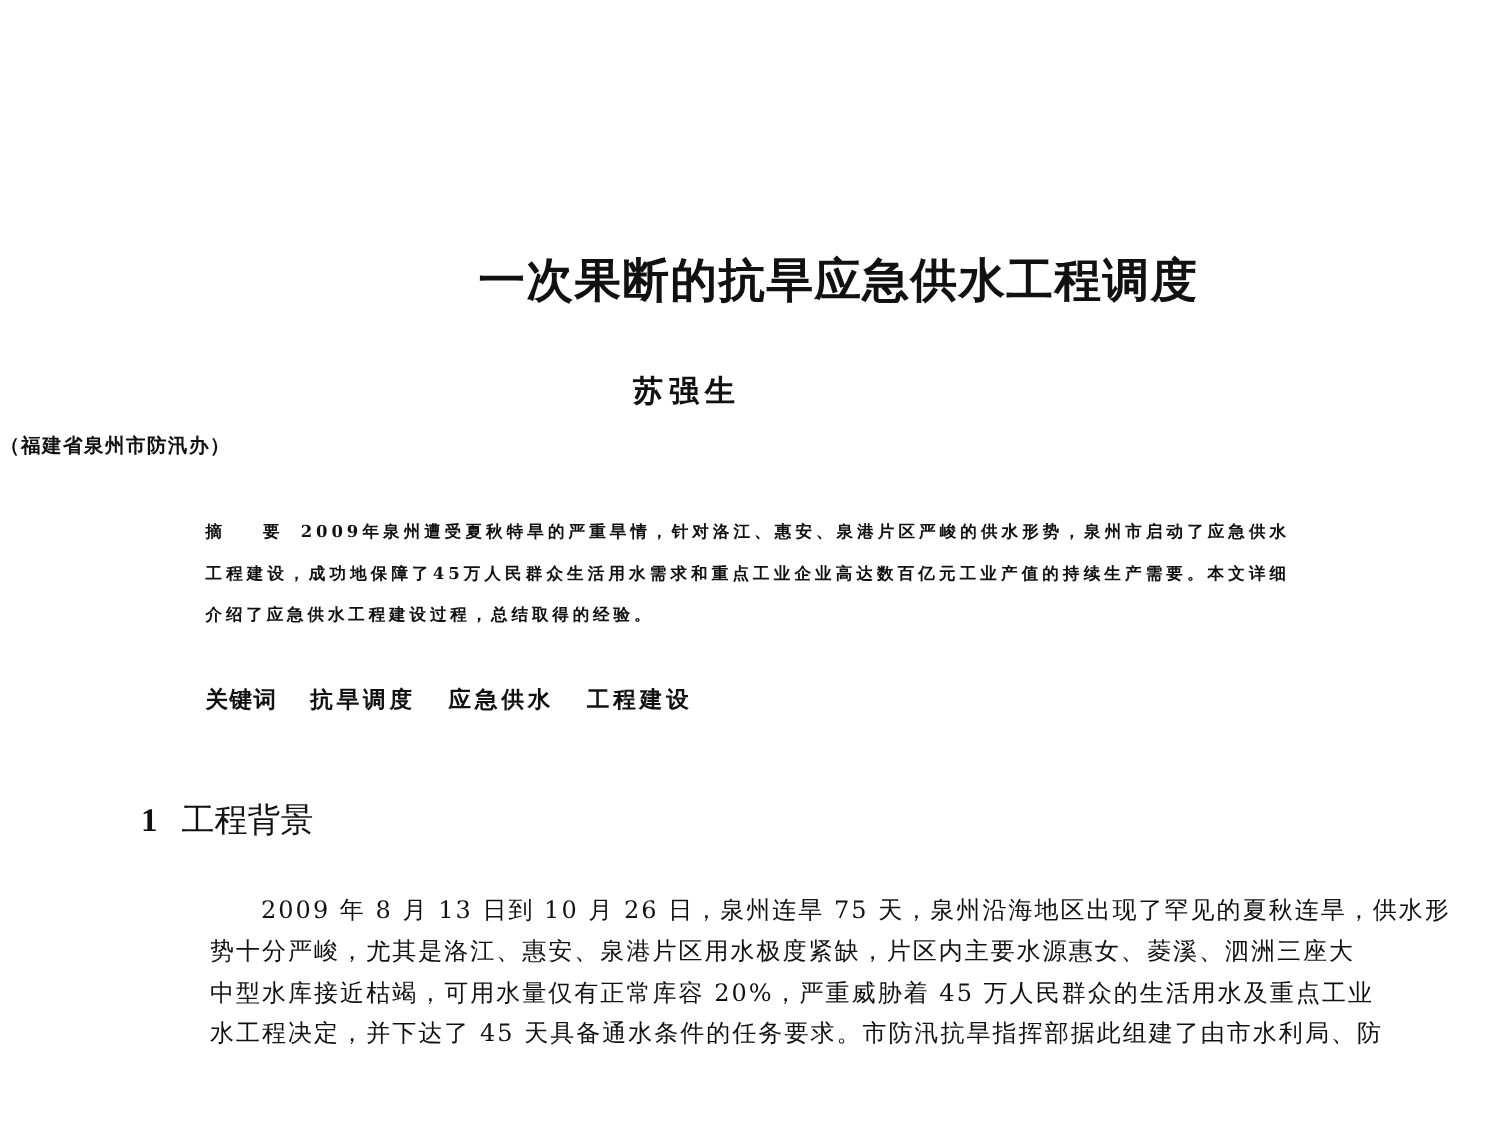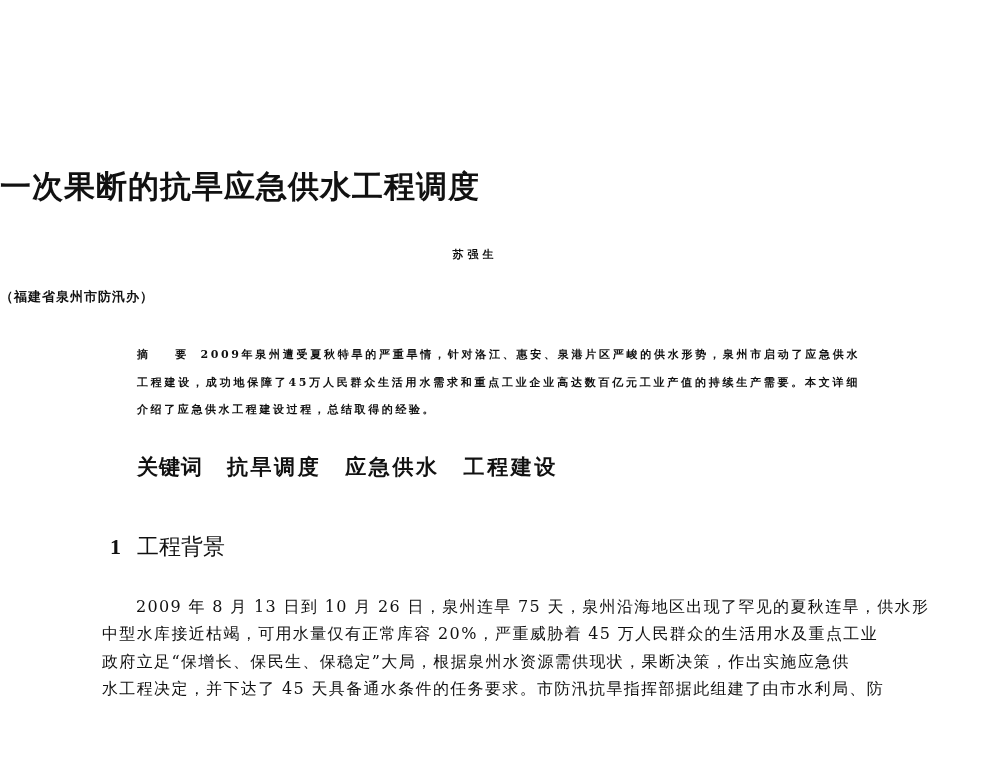--- a/index.html
+++ b/index.html
@@ -3,54 +3,54 @@
   <meta charset="utf-8">
   <style>
     html, body { margin: 0; padding: 0; background: #ffffff; }
     body {
       width: 1000px; height: 760px; overflow: hidden; position: relative;
       color: #111111;
       font-family: "DejaVu Serif", "Liberation Serif", serif;
     }
     .title {
       position: absolute; left: 0; width: 799px; top: 166px;
-      text-align: left; font-size: 31px; font-weight: bold; letter-spacing: 1px;
+      text-align: right; font-size: 31px; font-weight: bold; letter-spacing: 1px;
       font-family: "DejaVu Sans", "Liberation Sans", sans-serif;
     }
     .author {
       position: absolute; left: 0; width: 916px; top: 247px;
-      text-align: center; font-size: 11px; font-weight: bold; letter-spacing: 4px; margin-left: 17px;
+      text-align: center; font-size: 20px; font-weight: bold; letter-spacing: 4px;
     }
     .affil {
       position: absolute; left: 0; width: 1000px; top: 288px;
       font-size: 13px; font-weight: bold; letter-spacing: 1px;
     }
     .abstract {
       position: absolute; left: 137px; width: 723px; top: 341px;
       font-size: 11px; line-height: 27.5px; letter-spacing: 2.6px; font-weight: bold;
       text-align: justify;
     }
     .abstract .lbl { font-family: "DejaVu Sans", "Liberation Sans", sans-serif; letter-spacing: 8px; margin-right: 6px; }
     .keywords {
       position: absolute; left: 137px; top: 453px;
-      font-size: 21px; line-height: 27px; letter-spacing: 2.6px; font-weight: bold;
+      font-size: 15px; line-height: 27px; letter-spacing: 2.6px; font-weight: bold;
     }
     .keywords .lbl { font-family: "DejaVu Sans", "Liberation Sans", sans-serif; letter-spacing: 1px; margin-right: 14px; }
     .keywords .kw { margin-right: 14px; }
     .section-heading {
-      position: absolute; left: 110px; top: 532px;
+      position: absolute; left: 94px; top: 532px;
       font-size: 22px;
     }
     .section-heading .num { font-weight: bold; margin-right: 16px; font-family: "Liberation Serif", serif; }
     .body-text {
       position: absolute; left: 102px; width: 790px; top: 593px;
       font-size: 16px; line-height: 27.3px; letter-spacing: 1.35px;
       text-align: justify; text-indent: 34px;
     }
-    .body-text .line { display: block; white-space: nowrap; }
+    .body-text .line { display: block; white-space: nowrap; margin-left: 38px; }
   </style>
 </head>
 <body>
 
 <div>
   <div class="title">一次果断的抗旱应急供水工程调度</div>
   <div class="author">苏强生</div>
   <div class="affil">（福建省泉州市防汛办）</div>
 
   <div class="abstract">
@@ -63,17 +63,17 @@
     <span class="kw">应急供水</span>
     <span class="kw">工程建设</span>
   </div>
 
   <div class="section-heading">
     <span class="num">1</span><span>工程背景</span>
   </div>
 
   <div class="body-text">
     <span class="line">2009 年 8 月 13 日到 10 月 26 日，泉州连旱 75 天，泉州沿海地区出现了罕见的夏秋连旱，供水形</span>
+    <span class="line" style="text-indent:0">势十分严峻，尤其是洛江、惠安、泉港片区用水极度紧缺，片区内主要水源惠女、菱溪、泗洲三座大</span>
     <span class="line" style="text-indent:0">中型水库接近枯竭，可用水量仅有正常库容 20%，严重威胁着 45 万人民群众的生活用水及重点工业</span>
-    <span class="line" style="text-indent:0">政府立足“保增长、保民生、保稳定”大局，根据泉州水资源需供现状，果断决策，作出实施应急供</span>
     <span class="line" style="text-indent:0">水工程决定，并下达了 45 天具备通水条件的任务要求。市防汛抗旱指挥部据此组建了由市水利局、防</span>
   </div>
 </div>
 
 </body></html>

